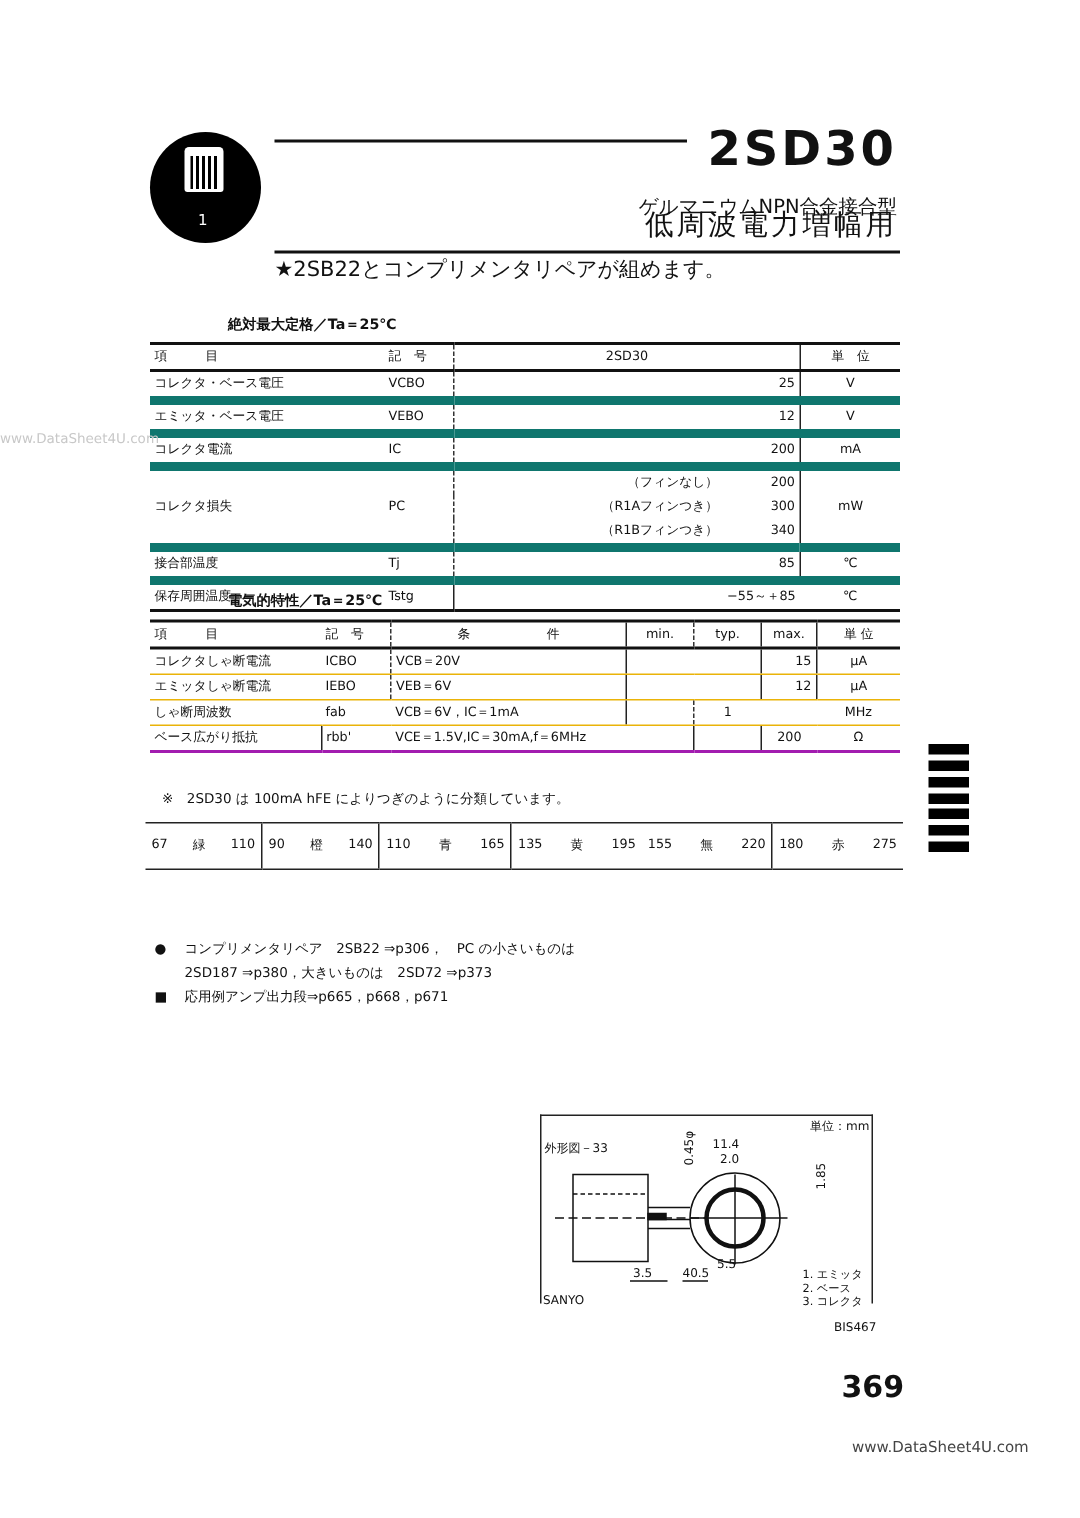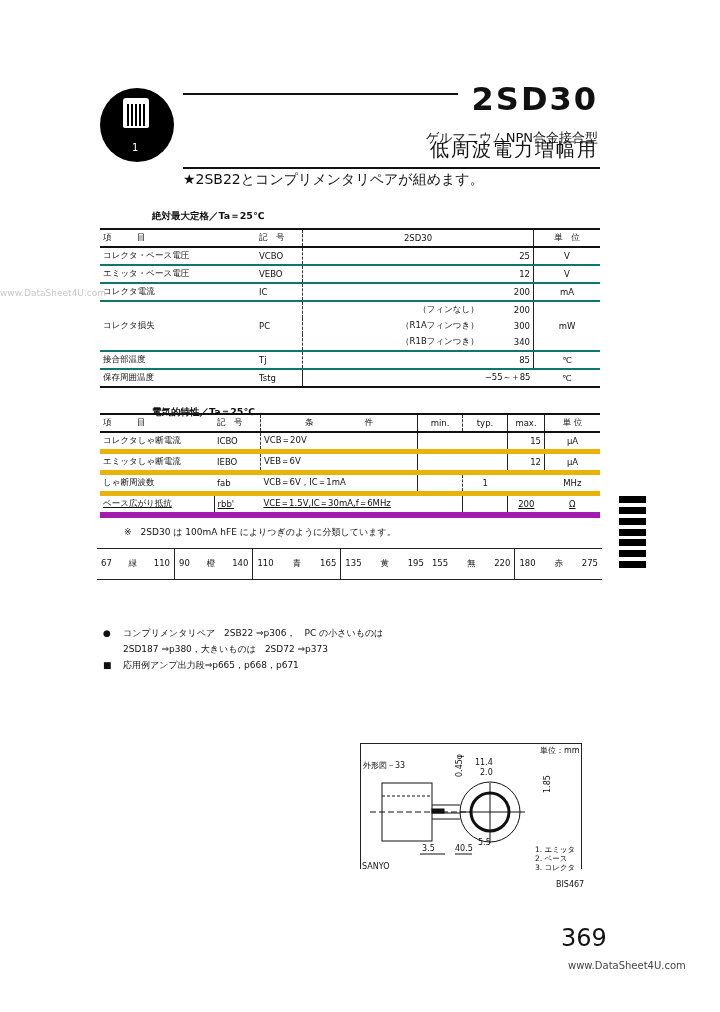--- a/index.html
+++ b/index.html
@@ -13,45 +13,45 @@
   .hr-top{left:183px;top:93px;width:275px;height:2px;background:#111;}
   .title{right:122px;top:80px;font-family:"DejaVu Sans",sans-serif;font-weight:bold;font-size:32px;letter-spacing:2px;}
   .sub1{right:122px;top:129px;font-size:13px;}
   .sub2{right:122px;top:137px;font-size:19px;letter-spacing:2px;}
   .hr-mid{left:183px;top:167px;width:417px;height:2px;background:#111;}
   .note-top{left:183px;top:171px;font-size:14px;}
   .sec-title{font-size:9.5px;font-weight:bold;padding-left:44px;}
   table{border-collapse:collapse;font-size:8.5px;}
   td{padding:0 3px;height:16px;}
   .t1{left:100px;top:228px;width:500px;}
-  .t1 td{border-bottom:2px solid #0f766e;}
+  .t1 td{border-bottom:6px solid #0f766e;}
   .t1 tr.head td{border-top:2px solid #111;border-bottom:2px solid #111;}
   .t1 tr:last-child td{border-bottom:2px solid #111;}
   .vl{border-left:1px dashed #333;}
   .vs{border-left:1px solid #222;}
   .r{text-align:right;margin-top:45px;}
   .c{text-align:center;}
   .t2{left:100px;top:413px;width:500px;}
-  .t2 td{border-bottom:5px solid #eab308;}
+  .t2 td{border-bottom:1px solid #eab308;}
   .t2 tr.head td{border-top:2px solid #111;border-bottom:2px solid #111;}
-  .t2 tr:last-child td{border-bottom:6px solid #a21caf;text-decoration:underline;}
-  .rank-note{left:108px;top:526px;font-size:9px;margin-left:16px;}
+  .t2 tr:last-child td{border-bottom:2px solid #a21caf;}
+  .rank-note{left:108px;top:526px;font-size:9px;}
   .t3{left:97px;top:548px;width:505px;}
   .t3 td{height:30px;border-top:1px solid #222;border-bottom:1px solid #222;font-size:8.5px;padding:0 4px;}
   .rank-cell{display:flex;justify-content:space-between;}
   .bullets{left:103px;top:625px;font-size:9px;line-height:16px;}
   .bullets .b{display:inline-block;width:20px;}
   .pkg{left:360px;top:743px;width:220px;height:125px;border-left:1px solid #222;border-right:1px solid #222;border-top:1px solid #222;}
   .pkg-label{left:363px;top:760px;font-size:8px;}
   .pkg-unit{left:540px;top:745px;font-size:8px;}
   .pkg-svg{left:360px;top:743px;}
   .pkg-pins{left:535px;top:845px;font-size:7.5px;line-height:9px;}
   .sanyo{left:362px;top:862px;font-size:8px;}
   .code{left:556px;top:880px;font-size:8px;}
-  .pagenum{left:561px;top:912px;font-size:24px;font-weight:normal;margin-top:12px;}
+  .pagenum{left:561px;top:912px;font-size:20px;font-weight:bold;}
   .wm-b{left:568px;top:960px;font-size:10px;color:#444;}
   .wm-l{left:0;top:288px;font-size:9px;color:#c8c8c8;}
   .tabmark{left:619px;width:27px;height:7px;background:#000;}
 </style>
 </head>
 <body>
 
 <div class="abs logo-circle"></div>
 <div class="abs logo-can"></div>
 <div class="abs logo-num">1</div>
@@ -117,21 +117,21 @@
   <tr>
     <td>保存周囲温度</td>
     <td>Tstg</td>
     <td class="vs"></td>
     <td class="r" style="white-space:nowrap">−55～＋85</td>
     <td class="c">℃</td>
   </tr>
 </tbody>
   </table>
 
-<div class="abs sec-title" style="left:108px;top:406px;">電気的特性／Ta＝25℃</div>
+<div class="abs sec-title" style="left:108px;top:394px;">電気的特性／Ta＝25℃</div>
 <table class="abs t2">
   <tbody>
       <tr class="head">
     <td style="width:108px">項　　　目</td>
     <td style="width:40px">記　号</td>
     <td class="vl c" style="width:150px">条　　　　　　件</td>
     <td class="vs c" style="width:38px">min.</td>
     <td class="vl c" style="width:38px">typ.</td>
     <td class="vs c" style="width:30px">max.</td>
     <td class="vs c">単 位</td>

